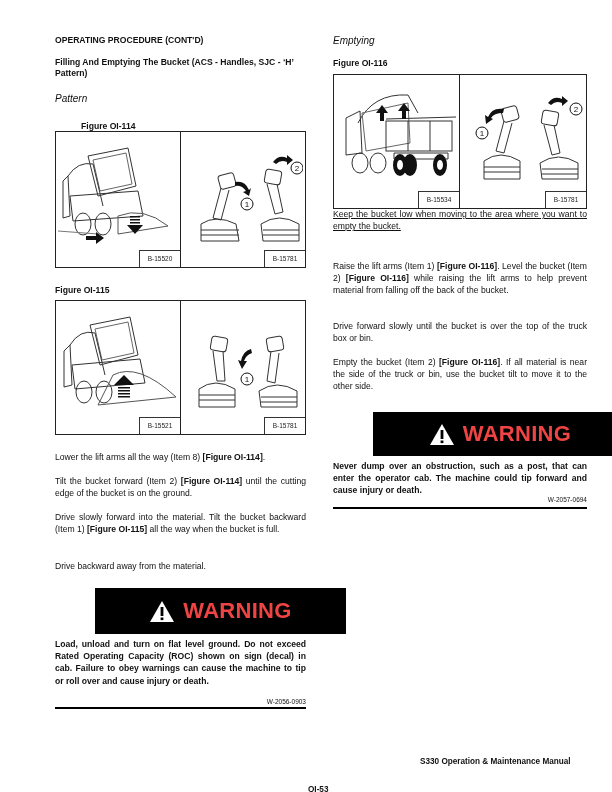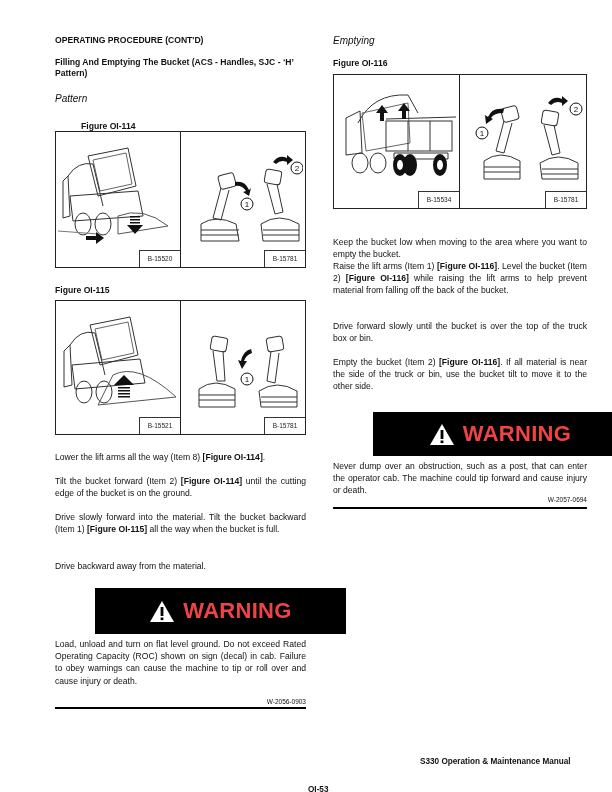--- a/index.html
+++ b/index.html
@@ -23,21 +23,21 @@
     .fig-divider { position: absolute; top: 0; bottom: 0; width: 1.2px; background: #222; }
     .fig-code {
       position: absolute; bottom: 0; height: 16px; border-left: 1px solid #333; border-top: 1px solid #333;
       font-size: 6.5px; line-height: 16px; text-align: center; color: #222; background: #fff;
     }
     .warn-box {
       background: #000; color: #ef4444; display: flex; align-items: center; justify-content: center;
       font-weight: bold; font-size: 22px; letter-spacing: 0.3px; margin-left: 40px;
     }
     .warn-box svg { margin-right: 8px; }
-    .warn-text { font-weight: normal; font-size: 8.6px; line-height: 12.2px; text-align: justify; text-align-last: left; }
+    .warn-text { font-weight: bold; font-size: 8.6px; line-height: 12.2px; text-align: justify; text-align-last: left; }
     .warn-code { font-size: 6.5px; text-align: right; }
     .warn-rule { height: 2.4px; background: #000; }
     .footer { font-weight: bold; font-size: 8.2px; }
     .ill svg { display: block; }
   </style>
 </head>
 <body>
 
 <div class="abs h1" style="left:55px;top:35px;">OPERATING PROCEDURE (CONT'D)</div>
 <div class="abs h2" style="left:55px;top:57px;width:250px;">Filling And Emptying The Bucket (ACS - Handles, SJC - ‘H’ Pattern)</div>
@@ -213,21 +213,21 @@
       <circle cx="12" cy="48" r="6" fill="#fff" stroke="#111" stroke-width="1"></circle>
       <text x="12" y="51" font-size="8" text-anchor="middle" font-family="Liberation Sans, sans-serif" fill="#111">1</text>
       <circle cx="106" cy="24" r="6" fill="#fff" stroke="#111" stroke-width="1"></circle>
       <text x="106" y="27" font-size="8" text-anchor="middle" font-family="Liberation Sans, sans-serif" fill="#111">2</text>
     </svg>
   </div>
   <div class="fig-code" style="left:84px;width:40px;">B-15534</div>
   <div class="fig-code" style="right:0;width:40px;">B-15781</div>
 </div>
 
-<div class="abs para" style="left:333px;top:236px;width:254px;">
+<div class="abs para" style="left:333px;top:208px;width:254px;text-decoration:underline;">
   <span>Keep the bucket low when moving to the area where you want to empty the bucket.</span>
 </div>
 <div class="abs para" style="left:333px;top:260px;width:254px;">
   <span>Raise the lift arms (Item 1) </span><b>[Figure OI-116]</b><span>. Level the bucket (Item 2) </span><b>[Figure OI-116]</b><span> while raising the lift arms to help prevent material from falling off the back of the bucket.</span>
 </div>
 <div class="abs para" style="left:333px;top:320px;width:254px;">
   <span>Drive forward slowly until the bucket is over the top of the truck box or bin.</span>
 </div>
 <div class="abs para" style="left:333px;top:356px;width:254px;">
   <span>Empty the bucket (Item 2) </span><b>[Figure OI-116]</b><span>. If all material is near the side of the truck or bin, use the bucket tilt to move it to the other side.</span>

